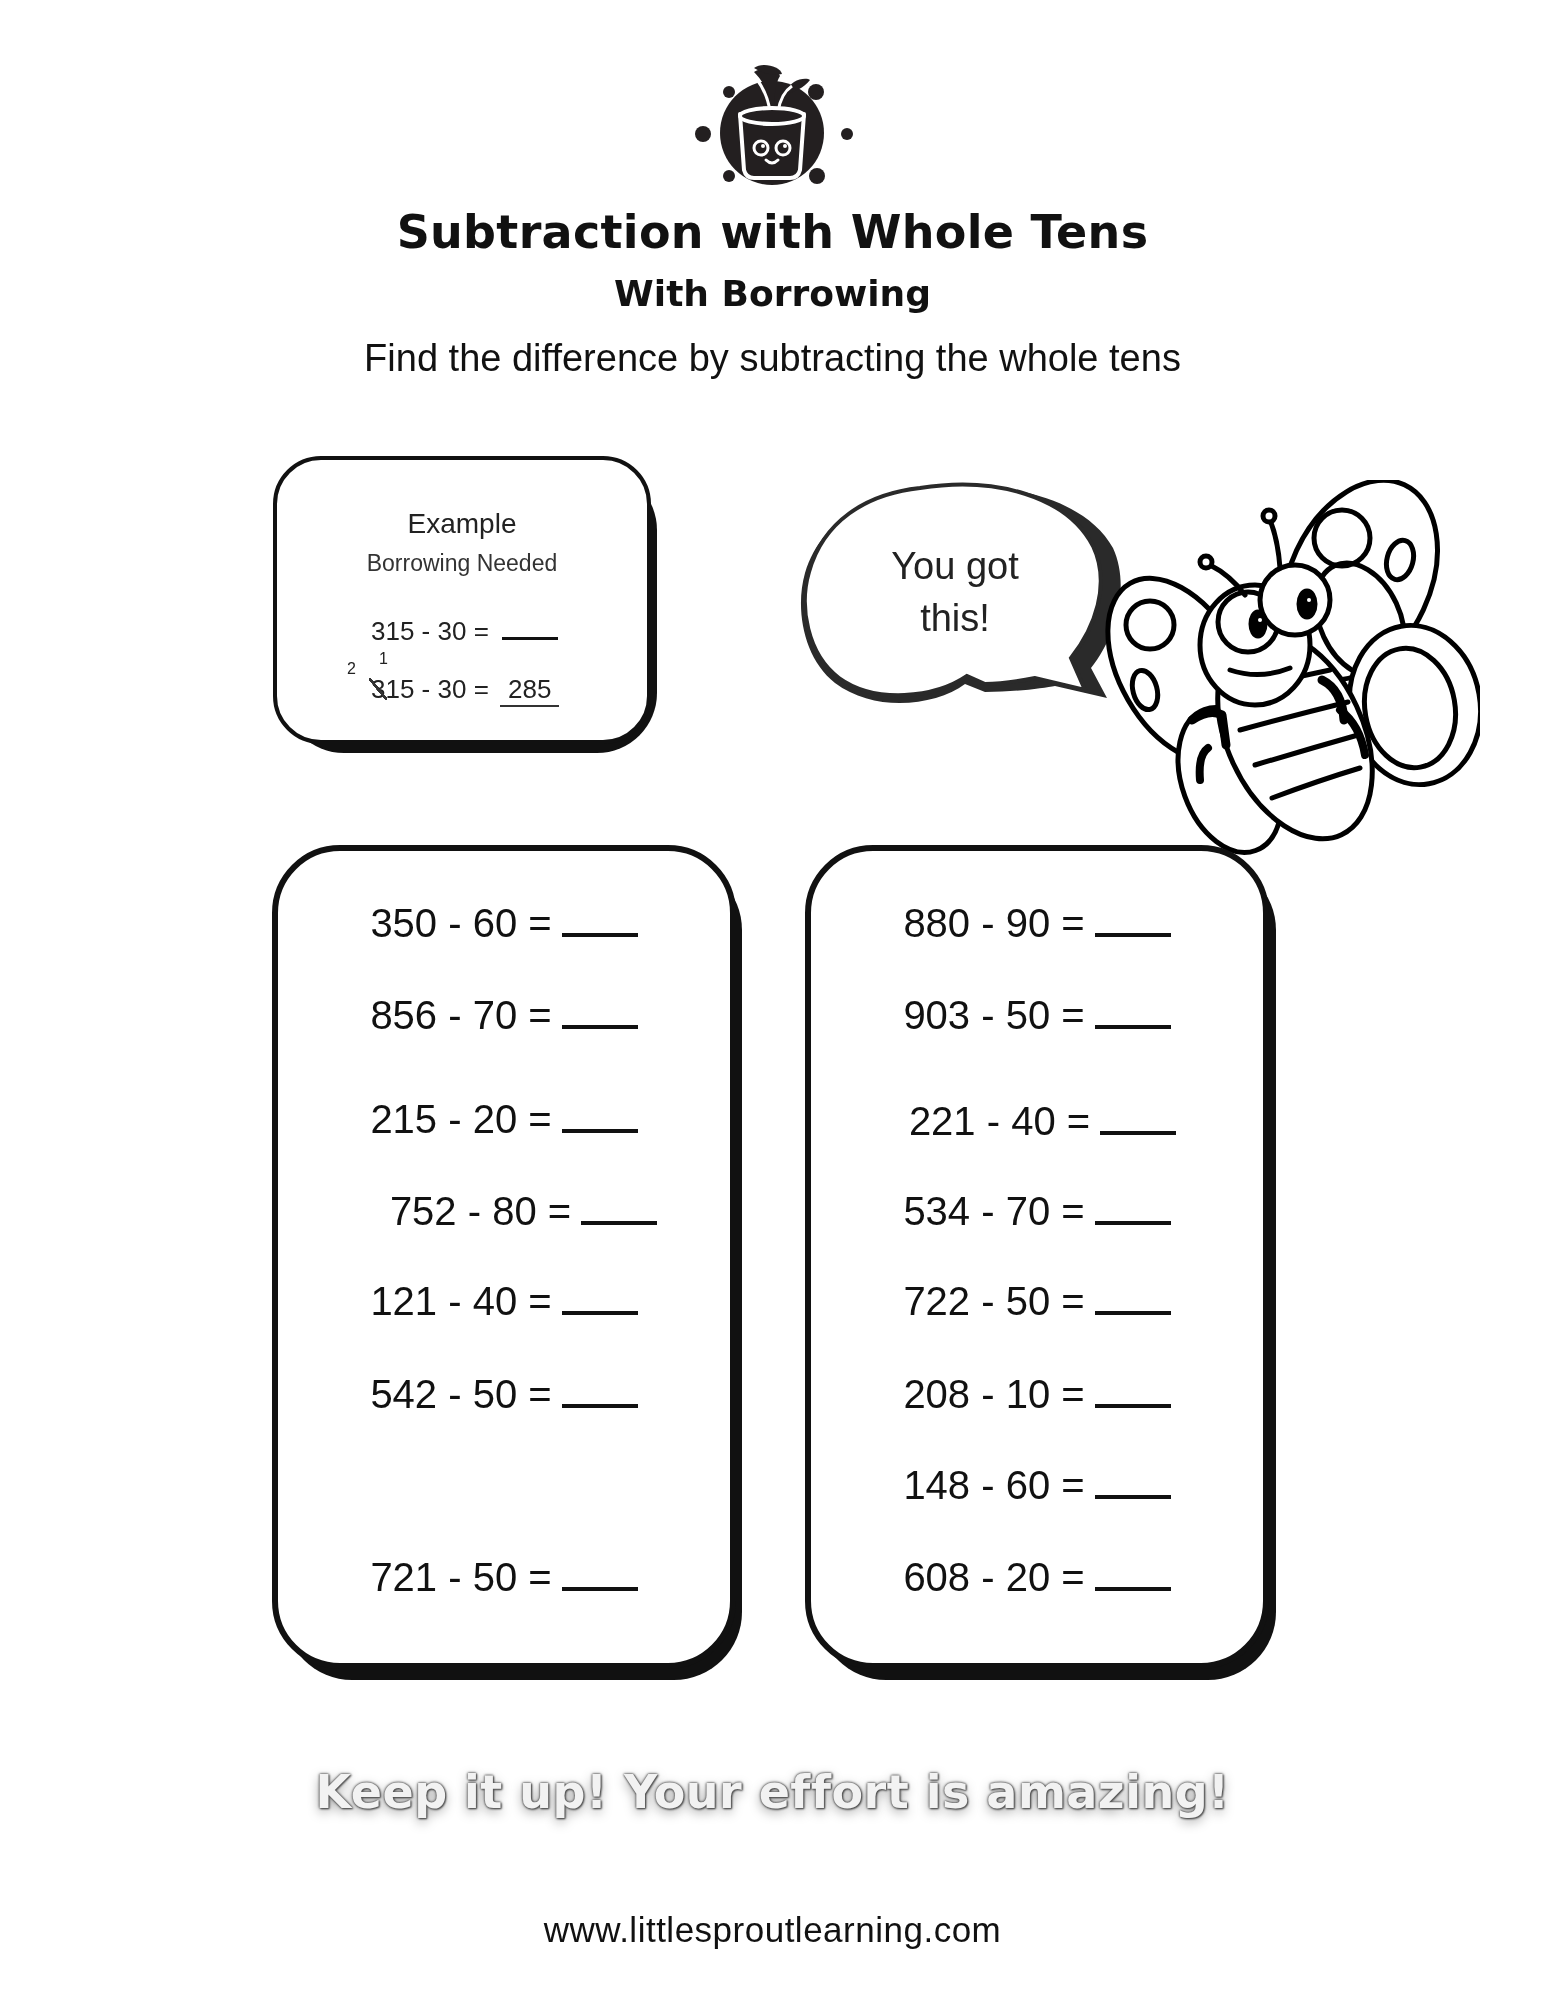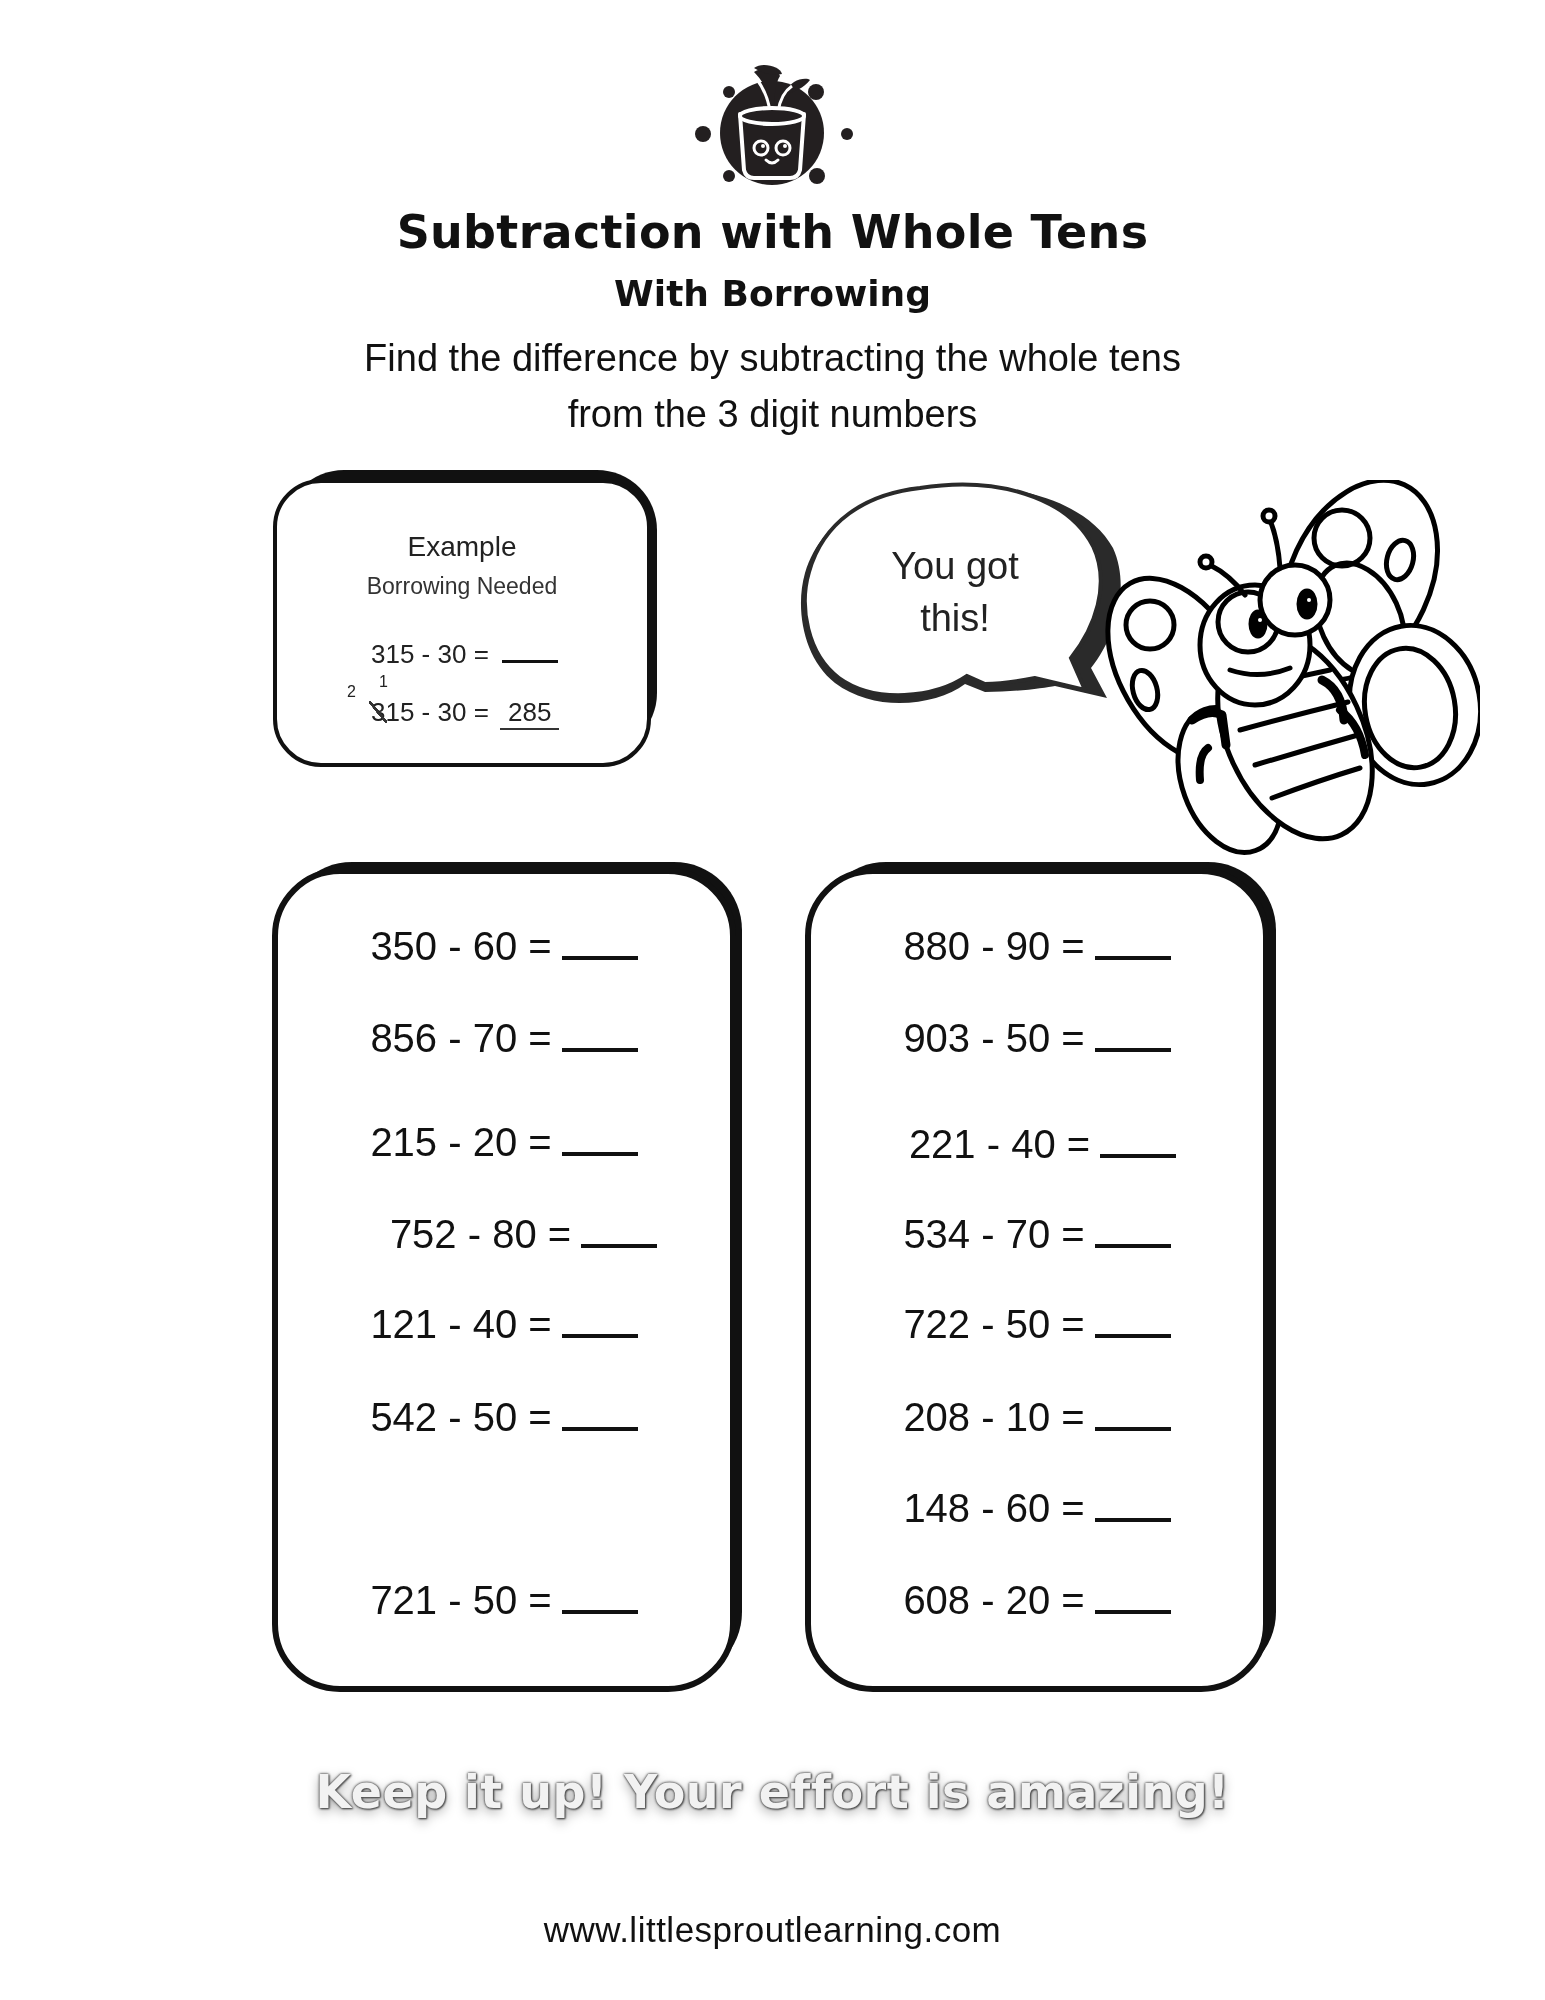--- a/index.html
+++ b/index.html
@@ -8,21 +8,21 @@
       font-family: "Liberation Sans", "DejaVu Sans", sans-serif; color: #111;
     }
     .abs { position: absolute; }
     .center-x { left: 0; right: 0; text-align: center; }
 
     .title { top: 205px; font-size: 46px; font-weight: 700; letter-spacing: 0.3px; font-family: "DejaVu Sans", sans-serif; }
     .subtitle { top: 273px; font-size: 36px; font-weight: 700; font-family: "DejaVu Sans", sans-serif; }
     .instr { top: 330px; font-size: 38px; line-height: 56px; font-weight: 400; }
 
     .card {
-      position: absolute; background: #fff; border: 5px solid #111; border-radius: 60px; margin-top: 23px;
+      position: absolute; background: #fff; border: 5px solid #111; border-radius: 60px;
     }
     .card-shadow {
       position: absolute; background: #111; border-radius: 60px;
     }
 
     .example-title { font-size: 28px; font-weight: 300; color: #222; }
     .example-sub { font-size: 23px; font-weight: 300; color: #333; }
     .eq-small { font-size: 26px; font-weight: 300; color: #222; white-space: nowrap; }
     .blank-line { display: inline-block; border-bottom: 3px solid #111; vertical-align: baseline; }
 
@@ -68,21 +68,20 @@
     <circle cx="81" cy="96" r="2" fill="#fff"></circle>
     <circle cx="103" cy="96" r="2" fill="#fff"></circle>
     <path d="M84 110 Q90 116 96 110" stroke="#fff" stroke-width="3" fill="none" stroke-linecap="round"></path>
   </svg>
 </div>
 
 <div class="abs center-x title">Subtraction with Whole Tens</div>
 <div class="abs center-x subtitle">With Borrowing</div>
 <div class="abs center-x instr">
   <div>Find the difference by subtracting the whole tens</div>
-  <div>from the 3 digit numbers</div>
 </div>
 
 <div class="card-shadow" style="left:284px; top:470px; width:373px; height:283px;"></div>
 <div class="card" style="left:273px; top:456px; width:370px; height:280px; border-radius:48px; border-width:4px;">
   <div class="example-title" style="position:absolute; top:48px; left:0; right:0; text-align:center;">Example</div>
   <div class="example-sub" style="position:absolute; top:90px; left:0; right:0; text-align:center;">Borrowing Needed</div>
 
   <div class="eq-small" style="position:absolute; top:156px; left:94px;">
     <span>315 - 30 =</span>
     <span class="blank-line" style="width:56px; height:20px; margin-left:6px;"></span>

